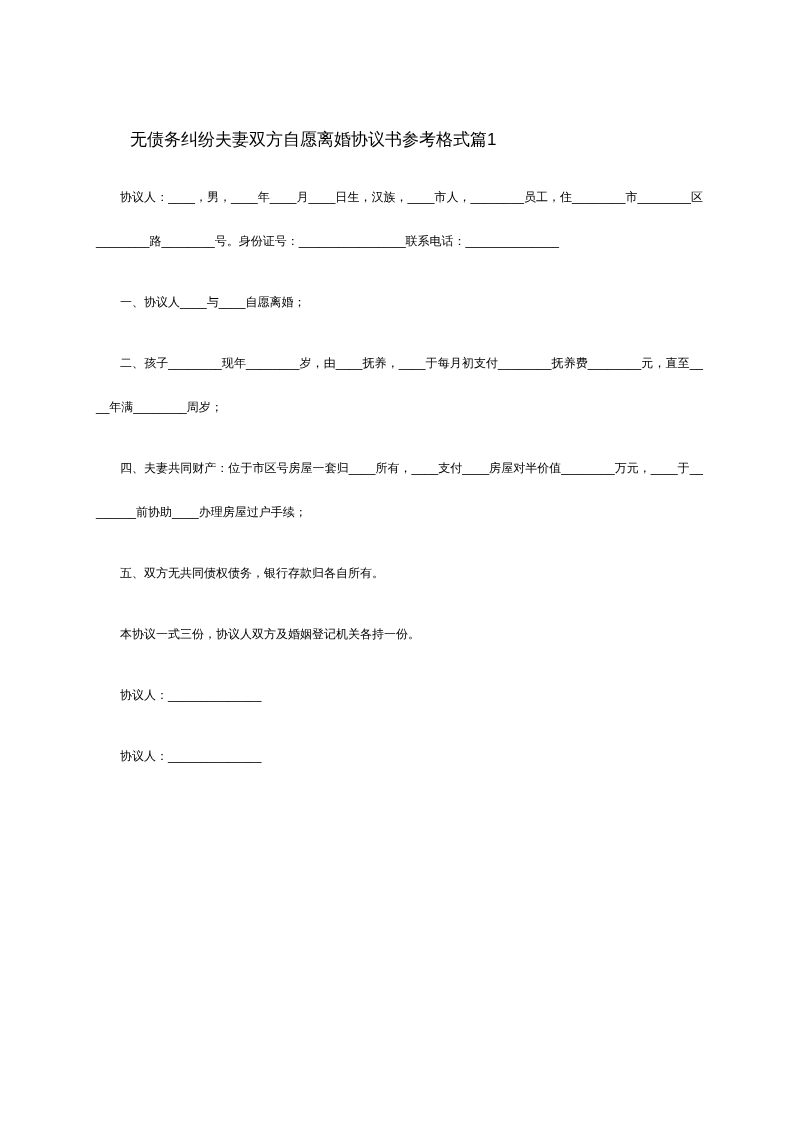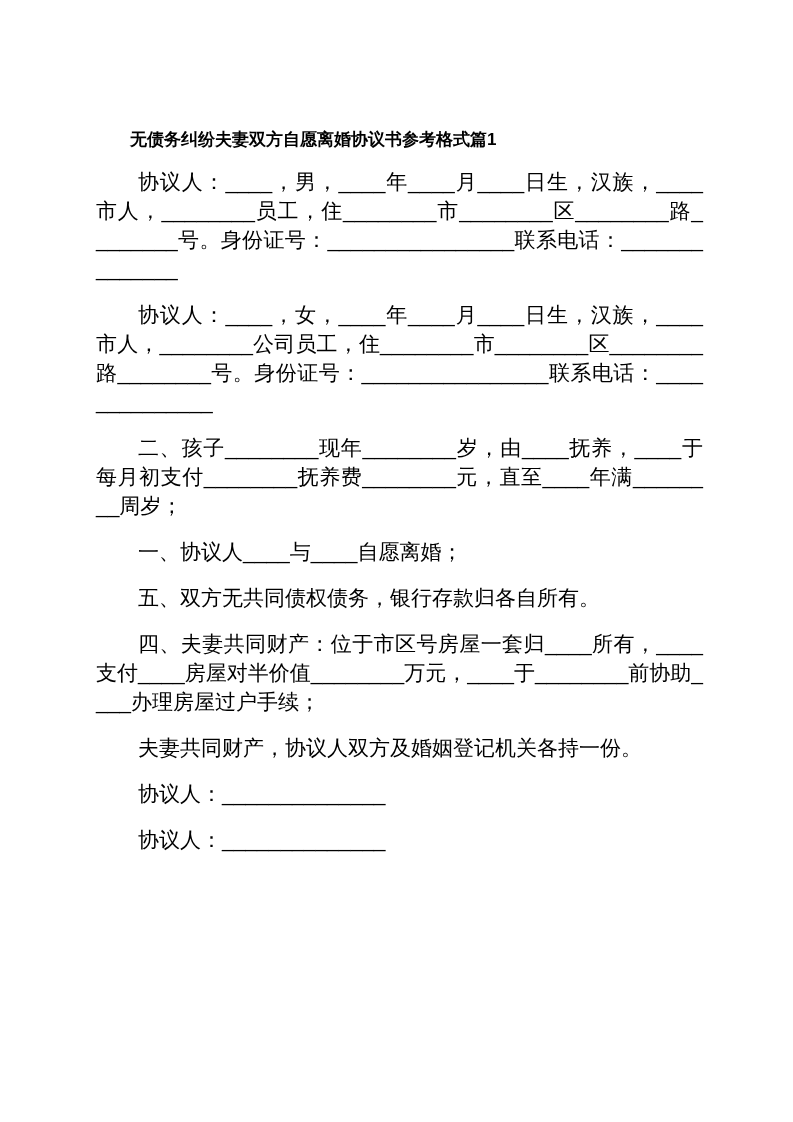--- a/index.html
+++ b/index.html
@@ -14,43 +14,42 @@
     margin: 0 auto;
     background: #ffffff;
     box-sizing: border-box;
     padding: 123px 90px 40px 96px;
     font-family: "Liberation Sans", sans-serif;
     color: #000000;
     overflow: hidden;
   }
   .doc-title {
     font-size: 17px;
-    font-weight: bold;
+    font-weight: normal;
     line-height: 33px;
     text-indent: 2em;
-    margin: 0 0 11px 0;
+    margin: 0 0 19px 0;
     white-space: nowrap;
   }
   .doc-paragraph {
-    font-size: 21px;
-    line-height: 29px;
+    font-size: 12px;
+    line-height: 44px;
     text-indent: 2em;
     text-align: justify;
     margin: 4px 0 17px 0;
     word-break: break-all;
   }
 </style>
 </head>
 <body>
 
 <div class="page">
   <h1 class="doc-title">无债务纠纷夫妻双方自愿离婚协议书参考格式篇1</h1>
 
   <p class="doc-paragraph">协议人：____，男，____年____月____日生，汉族，____市人，________员工，住________市________区________路________号。身份证号：________________联系电话：______________</p>
-  <p class="doc-paragraph">协议人：____，女，____年____月____日生，汉族，____市人，________公司员工，住________市________区________路________号。身份证号：________________联系电话：______________</p>
+  <p class="doc-paragraph">一、协议人____与____自愿离婚；</p>
   <p class="doc-paragraph">二、孩子________现年________岁，由____抚养，____于每月初支付________抚养费________元，直至____年满________周岁；</p>
-  <p class="doc-paragraph">一、协议人____与____自愿离婚；</p>
+  <p class="doc-paragraph">四、夫妻共同财产：位于市区号房屋一套归____所有，____支付____房屋对半价值________万元，____于________前协助____办理房屋过户手续；</p>
   <p class="doc-paragraph">五、双方无共同债权债务，银行存款归各自所有。</p>
-  <p class="doc-paragraph">四、夫妻共同财产：位于市区号房屋一套归____所有，____支付____房屋对半价值________万元，____于________前协助____办理房屋过户手续；</p>
-  <p class="doc-paragraph">夫妻共同财产，协议人双方及婚姻登记机关各持一份。</p>
+  <p class="doc-paragraph">本协议一式三份，协议人双方及婚姻登记机关各持一份。</p>
   <p class="doc-paragraph">协议人：______________</p>
   <p class="doc-paragraph">协议人：______________</p>
 </div>
 
 </body></html>

